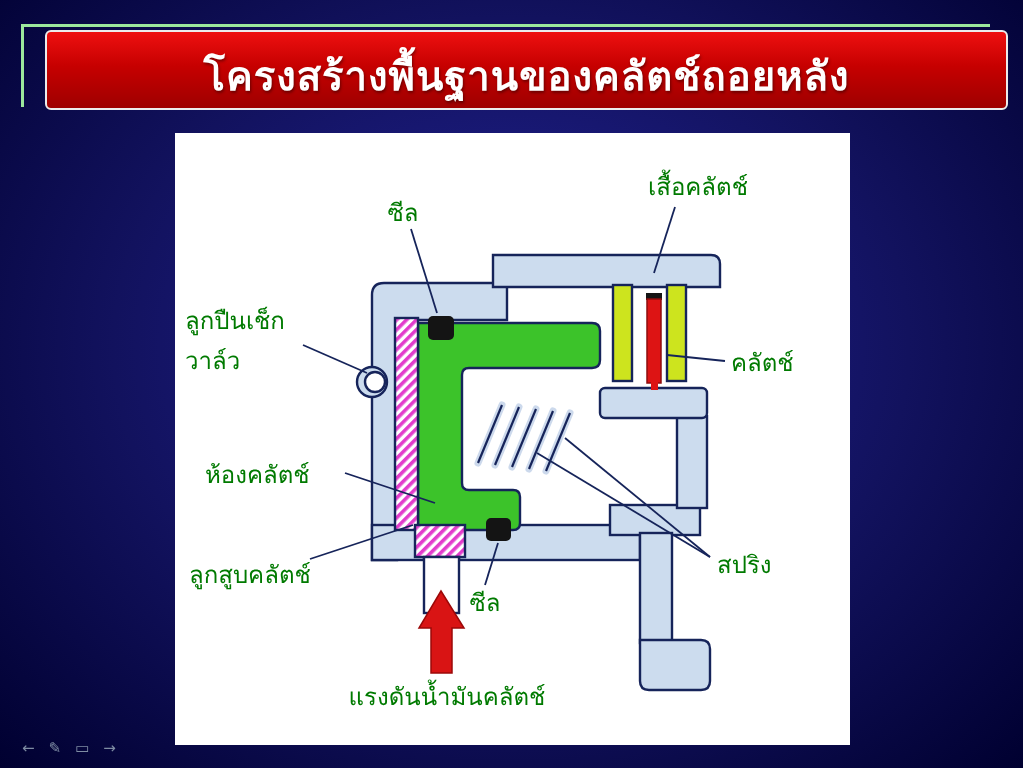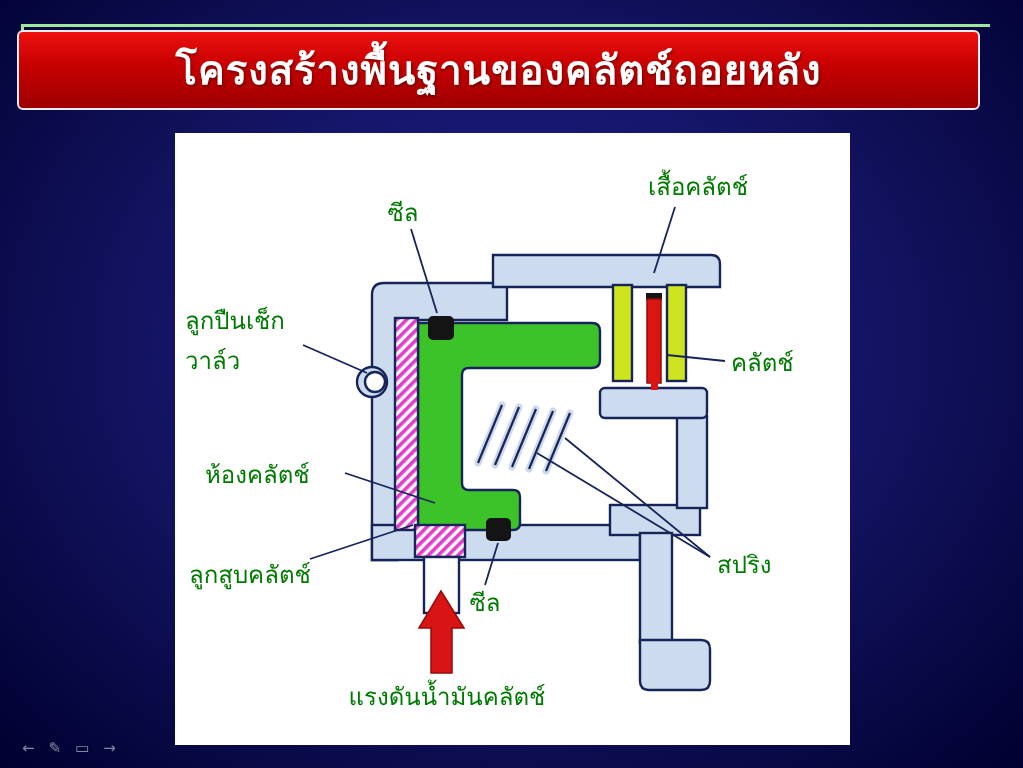--- a/index.html
+++ b/index.html
@@ -4,24 +4,24 @@
 <style>
   html,body{margin:0;padding:0;background:#000;}
   .slide{
     position:relative;width:1023px;height:768px;overflow:hidden;
     background:radial-gradient(ellipse at 50% 45%, #23239a 0%, #12125e 55%, #000030 100%);
     font-family:"DejaVu Sans","Liberation Sans",sans-serif;
   }
   .banner-glow-top{position:absolute;left:21px;top:24px;width:969px;height:3px;background:#9ce89c;}
   .banner-glow-left{position:absolute;left:21px;top:24px;width:3px;height:83px;background:#9ce89c;}
   .banner{
-    position:absolute;left:17px;top:30px;width:963px;height:80px;box-sizing:border-box;
+    position:absolute;left:45px;top:30px;width:963px;height:80px;box-sizing:border-box;
     background:linear-gradient(180deg,#ee1010,#c60000 45%,#9e0000);
     border:2px solid #ececec;border-radius:6px;
-    display:flex;align-items:center;justify-content:center;
+    display:flex;align-items:flex-end;justify-content:center;
   }
   .title{color:#ffffff;font-size:40px;font-weight:bold;letter-spacing:1px;
          text-shadow:1px 2px 3px rgba(0,0,0,.4);white-space:nowrap;}
   .canvas{position:absolute;left:175px;top:133px;width:675px;height:612px;background:#ffffff;}
   .toolbar{position:absolute;left:22px;bottom:12px;display:flex;gap:14px;
            color:#7e8ca3;font-size:15px;line-height:1;}
   .toolbar span{cursor:pointer;}
   svg text{font-family:"DejaVu Sans","Liberation Sans",sans-serif;font-size:24px;font-weight:500;}
   .outline{stroke:#16245a;stroke-width:2.4;}
   .thin{stroke:#16245a;stroke-width:1.8;}

